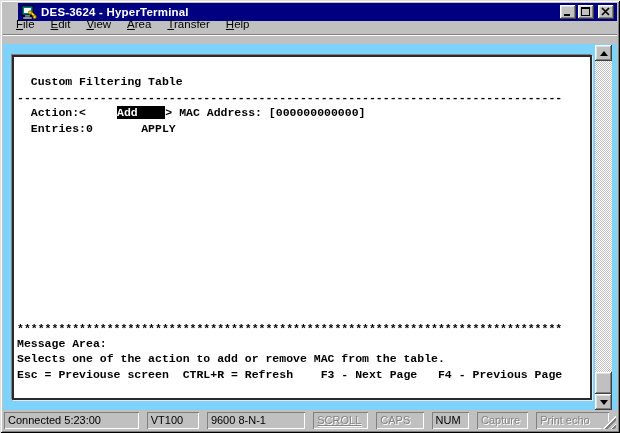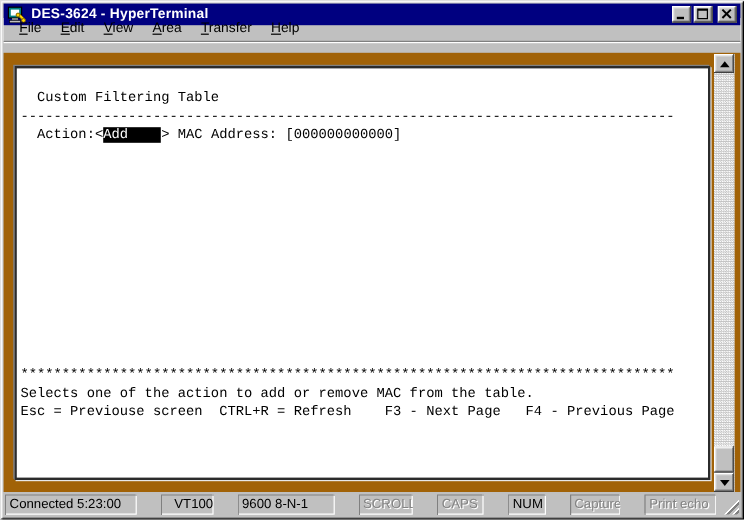--- a/index.html
+++ b/index.html
@@ -7,21 +7,21 @@
 
   .window {
     position:relative; width:620px; height:433px; background:#c0c0c0;
     font-family:"Liberation Sans", sans-serif;
     box-shadow: inset 1px 1px 0 #dfdfdf, inset -1px -1px 0 #000,
                 inset 2px 2px 0 #fff, inset -2px -2px 0 #808080;
   }
 
   
   .titlebar {
-    position:absolute; left:3px; top:3px; right:3px; height:18px;
+    position:absolute; left:18px; top:3px; right:3px; height:18px;
     background:#000080; display:flex; align-items:center; padding:0 3px;
   }
   .app-icon { width:16px; height:15px; flex:0 0 auto; }
   .title-text {
     color:#fff; font-weight:bold; font-size:11.5px; margin-left:4px; flex:1;
     white-space:nowrap; overflow:hidden; letter-spacing:.2px;
   }
   .tb-btn {
     width:16px; height:14px; background:#c0c0c0; position:relative; margin-left:2px;
     box-shadow: inset -1px -1px 0 #404040, inset 1px 1px 0 #fff,
@@ -36,34 +36,34 @@
   
   .menubar {
     position:absolute; left:3px; top:14px; right:3px; height:21px;
     display:flex; align-items:center; padding-left:5px; font-size:11.5px;
     border-bottom:1px solid #808080; box-shadow:0 1px 0 #fff; color:#000;
   }
   .menu-item { display:inline-block; padding:2px 8px 3px 8px; }
   .menu-item::first-letter { text-decoration:underline; }
 
   
-  .client { position:absolute; left:3px; top:44px; right:3px; bottom:23px; background:#a16207; }
+  .client { position:absolute; left:3px; top:44px; right:3px; bottom:23px; background:#7dd3fc;font-weight:bold; }
 
   .term-frame {
     position:absolute; left:9px; top:11px; width:580px; height:345px;
     background:#fff; border:2px solid #2b2b2b;
     box-shadow:-1px -1px 0 #808080, 1px 1px 0 #e8e8e8;
   }
   .terminal {
     position:absolute; inset:0; overflow:hidden; color:#000;
     font-family:"Liberation Mono","DejaVu Sans Mono",monospace;
     font-size:11.5px; line-height:15.4px; padding:2px 0 0 3px;
   }
   .trow { height:15.4px; white-space:pre; }
-  .inv { background:#000; color:#fff; }
+  .inv { background:#000; color:#fff;margin-left:31px; }
 
   
   .vscroll {
     position:absolute; top:1px; right:5px; width:17px; bottom:0;
     background:#c0c0c0;
     background-image: conic-gradient(#fff 0 25%, #c0c0c0 0 50%, #fff 0 75%, #c0c0c0 0);
     background-size:2px 2px;
   }
   .sb-btn, .sb-thumb {
     position:absolute; left:0; width:17px; background:#c0c0c0;
@@ -75,26 +75,26 @@
   .sb-thumb { height:22px; bottom:16px; }
   .tri-up { width:0; height:0; border-left:4px solid transparent; border-right:4px solid transparent; border-bottom:5px solid #000; }
   .tri-down { width:0; height:0; border-left:4px solid transparent; border-right:4px solid transparent; border-top:5px solid #000; }
 
   
   .statusbar {
     position:absolute; left:3px; right:3px; bottom:3px; height:20px;
     display:flex; align-items:center; padding-left:1px; font-size:11px; color:#000;
   }
   .panel {
-    height:17px; margin-right:20px; padding:2px 0 0 4px; white-space:nowrap; overflow:hidden;
+    height:17px; margin-right:8px; padding:2px 0 0 4px; white-space:nowrap; overflow:hidden;
     box-shadow: inset 1px 1px 0 #808080, inset -1px -1px 0 #fff;
   }
   .panel.dim { color:#848484; text-shadow:1px 1px 0 #fff; }
-  .w-conn {width:137px;} .w-emul {width:53px;text-align:right;} .w-baud {width:100px;}
-  .w-scroll {width:56px;} .w-caps {width:48px;} .w-num {width:38px;}
+  .w-conn {width:137px;} .w-emul {width:53px;} .w-baud {width:100px;}
+  .w-scroll {width:56px;text-decoration:underline;} .w-caps {width:48px;} .w-num {width:38px;}
   .w-capt {width:52px;} .w-print {width:74px;}
   .grip {
     position:absolute; right:1px; bottom:1px; width:15px; height:15px;
     background: repeating-linear-gradient(135deg, #c0c0c0 0 2px, #fff 2px 3px, #808080 3px 5px);
     clip-path: polygon(100% 0, 100% 100%, 0 100%);
   }
 </style>
 </head>
 <body>
 
@@ -134,33 +134,35 @@
   </div>
 
   <div class="client">
 
     <div class="term-frame">
       <div class="terminal">
         <div class="trow"></div>
         <div class="trow">  Custom Filtering Table</div>
         <div class="trow">-------------------------------------------------------------------------------</div>
         <div class="trow"><span>  Action:&lt;</span><span class="inv">Add    </span><span>&gt; MAC Address: [000000000000]</span></div>
+        <div class="trow">  Entries:0       APPLY</div>
         <div class="trow"></div>
         <div class="trow"></div>
         <div class="trow"></div>
         <div class="trow"></div>
         <div class="trow"></div>
         <div class="trow"></div>
         <div class="trow"></div>
         <div class="trow"></div>
         <div class="trow"></div>
         <div class="trow"></div>
         <div class="trow"></div>
         <div class="trow"></div>
         <div class="trow">*******************************************************************************</div>
+        <div class="trow">Message Area:</div>
         <div class="trow">Selects one of the action to add or remove MAC from the table.</div>
         <div class="trow">Esc = Previouse screen  CTRL+R = Refresh    F3 - Next Page   F4 - Previous Page</div>
       </div>
     </div>
 
     <div class="vscroll">
       <div class="sb-btn sb-up">
         <div class="tri-up"></div>
       </div>
       <div class="sb-thumb"></div>

